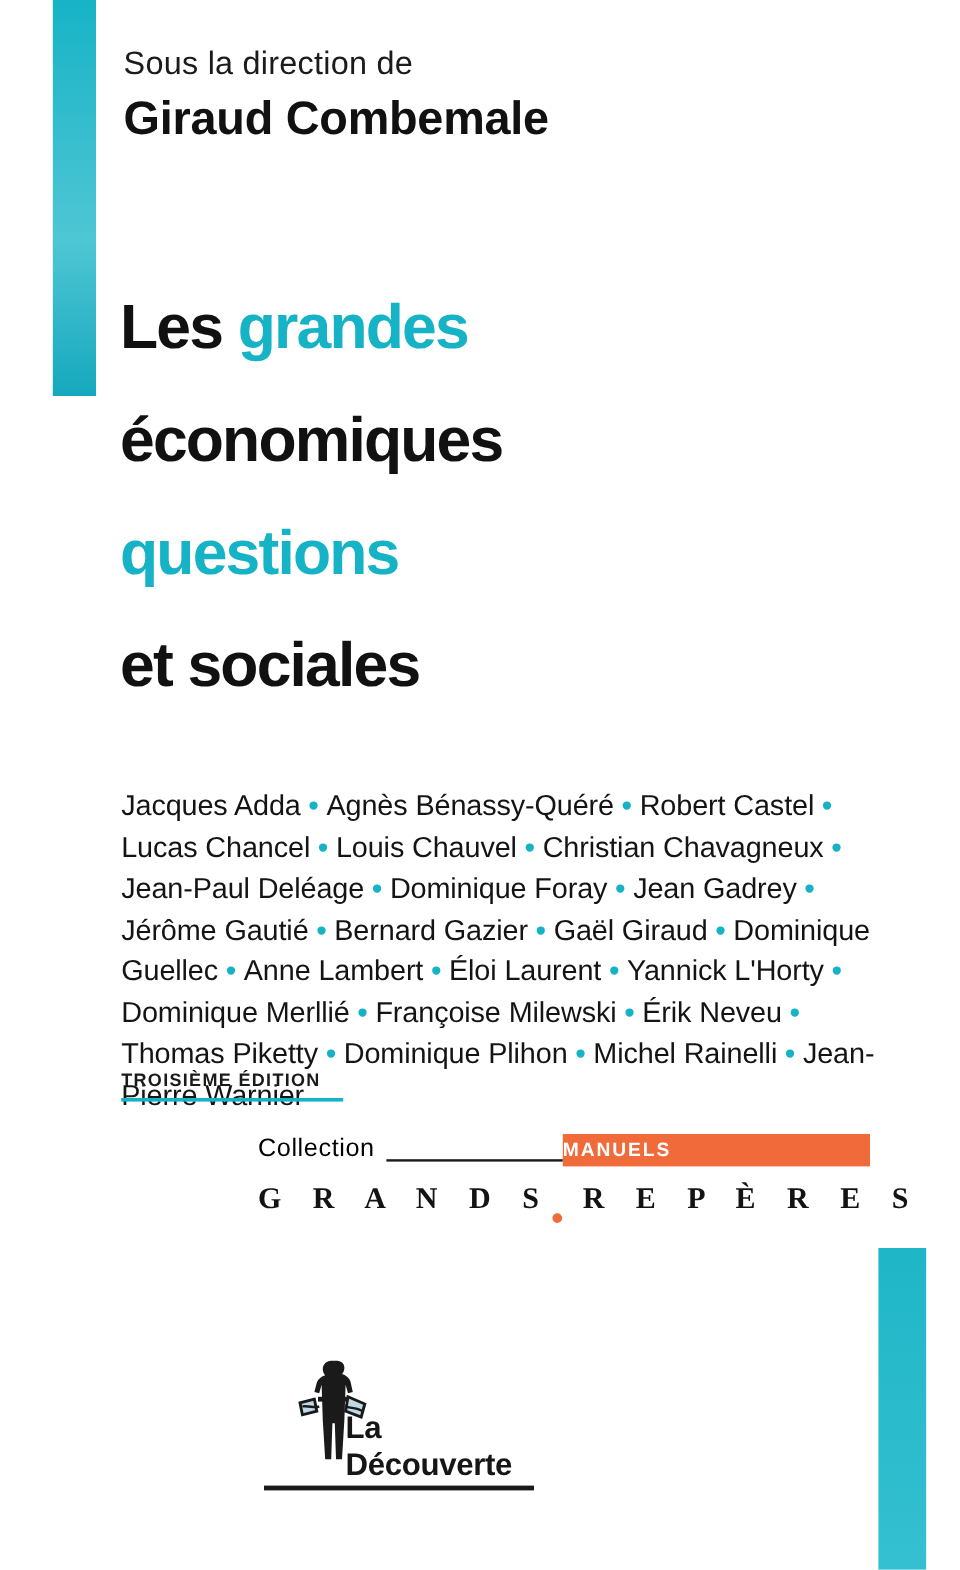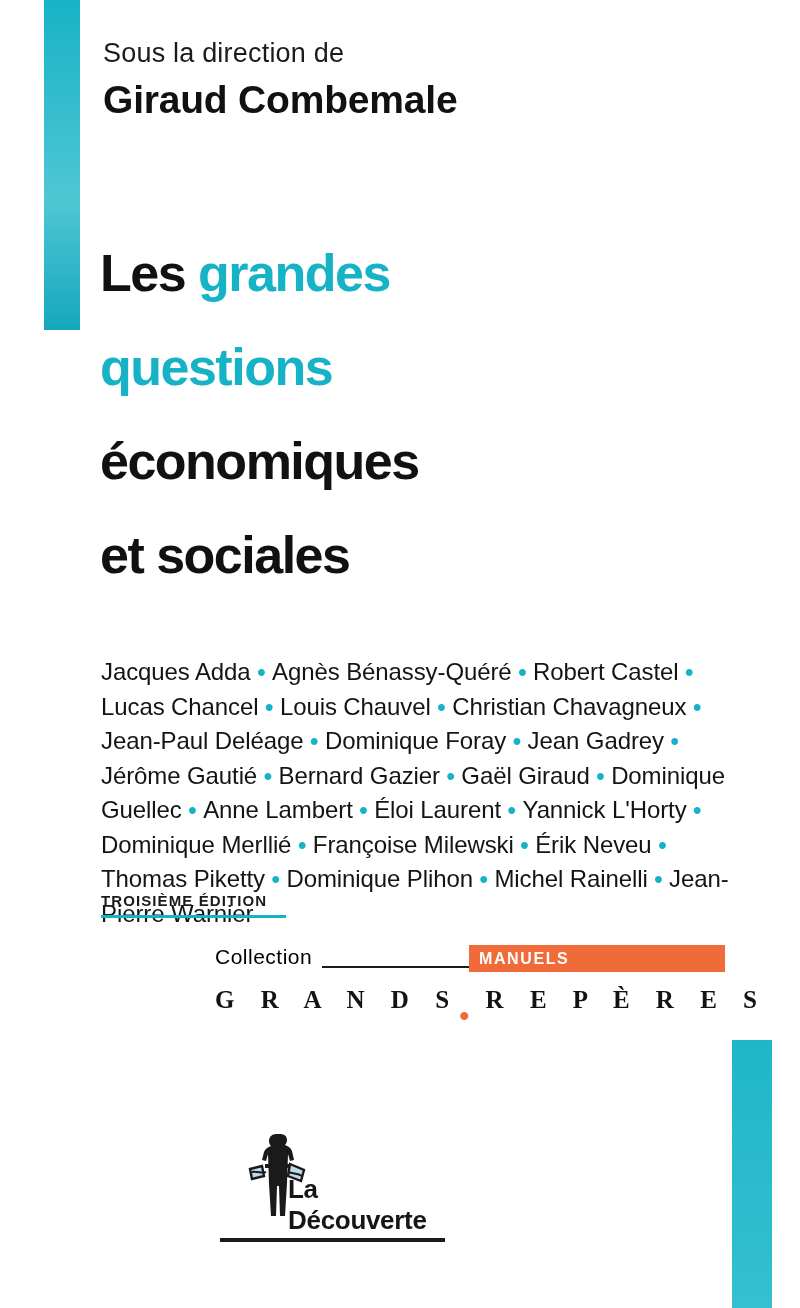--- a/index.html
+++ b/index.html
@@ -138,21 +138,20 @@
   }
   .manuels-tag {
     width: 256px;
     background: #f06a3a;
     color: #ffffff;
     font-size: 16px;
     font-weight: bold;
     letter-spacing: 1.6px;
     display: flex;
     align-items: center;
-    padding-left: 10px;
     box-sizing: border-box;
   }
   .grands-reperes {
     margin-top: 14px;
     font-family: "Liberation Serif", serif;
     font-size: 25px;
     font-weight: bold;
     letter-spacing: 10px;
     color: #131313;
     display: flex;
@@ -207,24 +206,24 @@
   <div class="credit">
     <div class="credit-line1">Sous la direction de</div>
     <div class="credit-line2">Giraud Combemale</div>
   </div>
 
   <div class="title">
     <div>
       <span>Les </span><span class="hl">grandes</span>
     </div>
     <div>
+      <span>économiques</span>
+    </div>
+    <div>
       <span class="hl">questions</span>
-    </div>
-    <div>
-      <span>économiques</span>
     </div>
     <div>
       <span>et sociales</span>
     </div>
   </div>
 
   <div class="authors"><span>Jacques Adda</span><span class="sep"> • </span><span>Agnès Bénassy-Quéré</span><span class="sep"> • </span><span>Robert Castel</span><span class="sep"> • </span><span>Lucas Chancel</span><span class="sep"> • </span><span>Louis Chauvel</span><span class="sep"> • </span><span>Christian Chavagneux</span><span class="sep"> • </span><span>Jean-Paul Deléage</span><span class="sep"> • </span><span>Dominique Foray</span><span class="sep"> • </span><span>Jean Gadrey</span><span class="sep"> • </span><span>Jérôme Gautié</span><span class="sep"> • </span><span>Bernard Gazier</span><span class="sep"> • </span><span>Gaël Giraud</span><span class="sep"> • </span><span>Dominique Guellec</span><span class="sep"> • </span><span>Anne Lambert</span><span class="sep"> • </span><span>Éloi Laurent</span><span class="sep"> • </span><span>Yannick L'Horty</span><span class="sep"> • </span><span>Dominique Merllié</span><span class="sep"> • </span><span>Françoise Milewski</span><span class="sep"> • </span><span>Érik Neveu</span><span class="sep"> • </span><span>Thomas Piketty</span><span class="sep"> • </span><span>Dominique Plihon</span><span class="sep"> • </span><span>Michel Rainelli</span><span class="sep"> • </span><span>Jean-Pierre Warnier</span></div>
 
   <div class="edition-wrap">
     <div class="edition">TROISIÈME ÉDITION</div>

